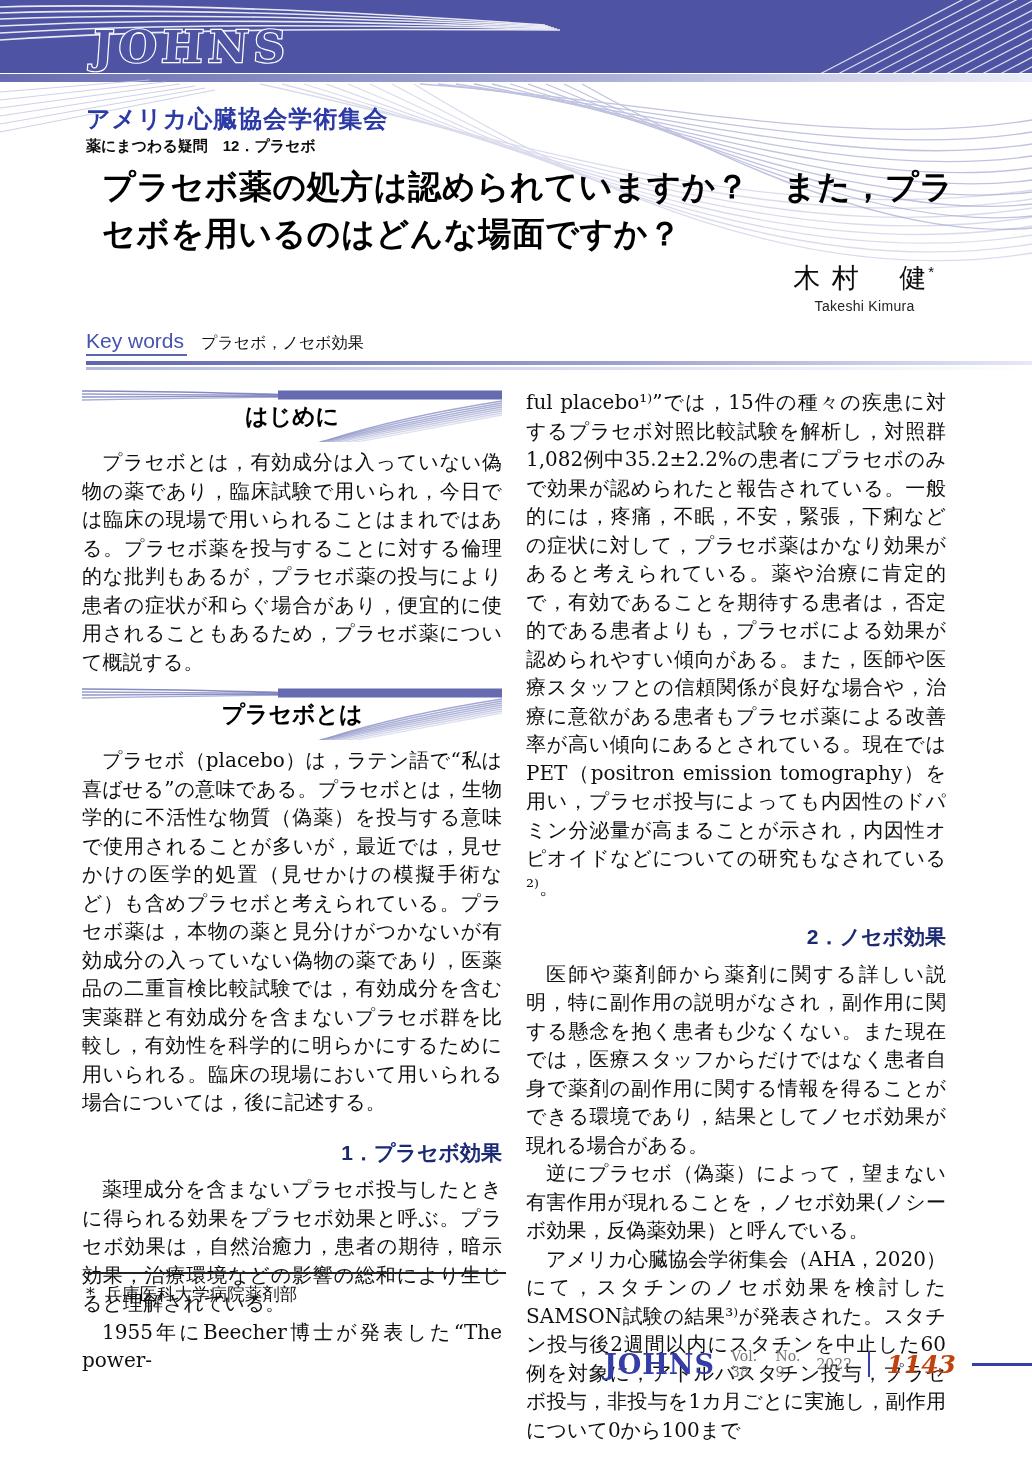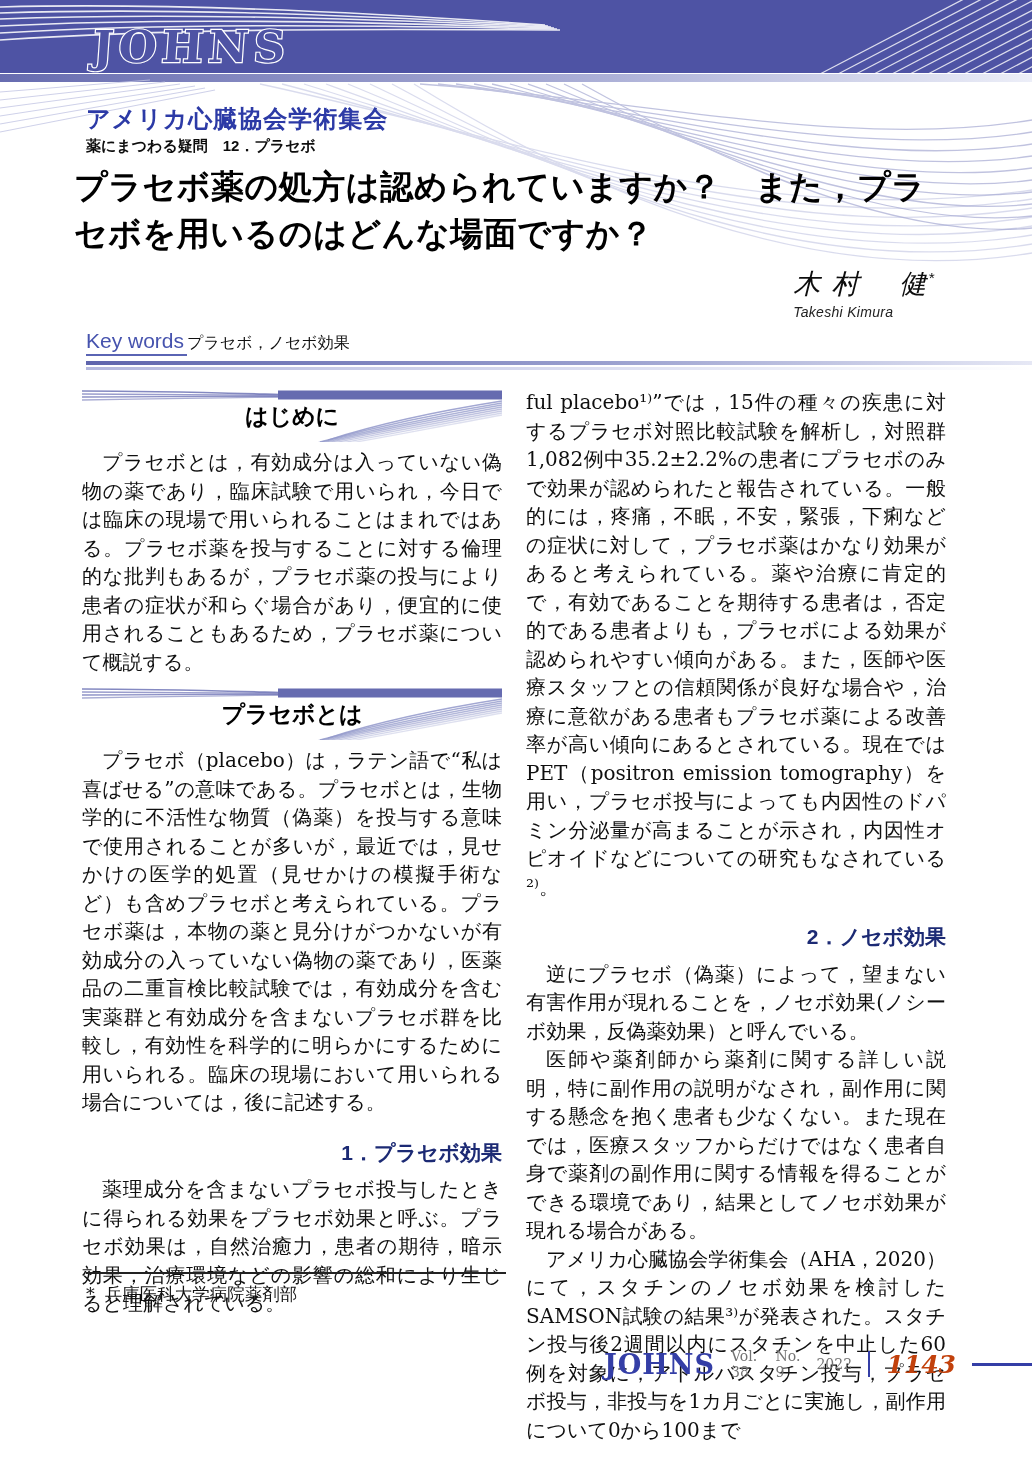--- a/index.html
+++ b/index.html
@@ -8,33 +8,33 @@
   svg{display:block;}
 
   
   .banner-svg{position:absolute;left:0;top:0;pointer-events:none;}
 
   .series-label{position:absolute;left:86px;top:103px;margin:0;
     font-family:"Liberation Sans",sans-serif;font-weight:bold;font-size:24px;
     color:#2c3aa6;letter-spacing:1px;}
   .series-subtitle{position:absolute;left:86px;top:137px;margin:0;
     font-family:"Liberation Sans",sans-serif;font-weight:bold;font-size:15px;color:#0d0d0d;}
-  .page-title{position:absolute;left:74px;top:164px;width:884px;margin:0;
+  .page-title{position:absolute;left:102px;top:164px;width:884px;margin:0;
     font-family:"Liberation Sans",sans-serif;font-weight:bold;font-size:33px;line-height:1.42;
     color:#000;white-space:pre-line;letter-spacing:0.5px;}
 
-  .author{position:absolute;right:96px;top:266px;text-align:left;
-    font-family:"Liberation Sans",sans-serif;font-style:italic;}
+  .author{position:absolute;right:96px;top:260px;text-align:center;
+    font-family:"Liberation Sans",sans-serif;}
   .author-name{font-size:27px;color:#0d0d0d;letter-spacing:2px;}
   .author-name sup{font-size:15px;}
   .author-romaji{font-size:14px;color:#222;margin-top:2px;letter-spacing:0.3px;}
 
   
   .keywords{position:absolute;left:86px;top:329px;right:0;}
-  .kw-row{display:flex;align-items:baseline;gap:0;padding-bottom:5px;}
+  .kw-row{display:flex;align-items:baseline;gap:14px;padding-bottom:5px;}
   .kw-label{font-family:"Liberation Sans",sans-serif;font-size:21px;color:#4653ae;
     border-bottom:2px solid #5a64b4;padding:0 3px 1px 0;}
   .kw-text{font-family:"Liberation Sans",sans-serif;font-size:16px;color:#111;}
   .kw-rule-top{height:4px;background:linear-gradient(to right,#5f65ad,#9aa0cf 55%,#e6e8f5);}
   .kw-rule-bot{height:3px;margin-top:2px;
     background:linear-gradient(to right,#b4b8de,#e7e9f6 70%,rgba(255,255,255,0));}
 
   
   .col{position:absolute;top:388px;width:420px;font-size:20px;line-height:28.5px;
     text-align:justify;color:#0f0f0f;}
@@ -212,28 +212,29 @@
           <path d="M420,27 C322,45 254,59 200,66" opacity="0.3"></path>
         </g>
       </svg>
       <h2 class="band-title">プラセボとは</h2>
     </div>
 
     <p>プラセボ（placebo）は，ラテン語で“私は喜ばせる”の意味である。プラセボとは，生物学的に不活性な物質（偽薬）を投与する意味で使用されることが多いが，最近では，見せかけの医学的処置（見せかけの模擬手術など）も含めプラセボと考えられている。プラセボ薬は，本物の薬と見分けがつかないが有効成分の入っていない偽物の薬であり，医薬品の二重盲検比較試験では，有効成分を含む実薬群と有効成分を含まないプラセボ群を比較し，有効性を科学的に明らかにするために用いられる。臨床の現場において用いられる場合については，後に記述する。</p>
 
     <h3 class="num-heading">1．プラセボ効果</h3>
     <p>薬理成分を含まないプラセボ投与したときに得られる効果をプラセボ効果と呼ぶ。プラセボ効果は，自然治癒力，患者の期待，暗示効果，治療環境などの影響の総和により生じると理解されている。</p>
+    <p>1955年にBeecher博士が発表した“The power-</p>
   </div>
 
   <div class="col col-right">
     <p class="no-indent">ful placebo¹⁾”では，15件の種々の疾患に対するプラセボ対照比較試験を解析し，対照群1,082例中35.2±2.2%の患者にプラセボのみで効果が認められたと報告されている。一般的には，疼痛，不眠，不安，緊張，下痢などの症状に対して，プラセボ薬はかなり効果があると考えられている。薬や治療に肯定的で，有効であることを期待する患者は，否定的である患者よりも，プラセボによる効果が認められやすい傾向がある。また，医師や医療スタッフとの信頼関係が良好な場合や，治療に意欲がある患者もプラセボ薬による改善率が高い傾向にあるとされている。現在ではPET（positron emission tomography）を用い，プラセボ投与によっても内因性のドパミン分泌量が高まることが示され，内因性オピオイドなどについての研究もなされている²⁾。</p>
 
     <h3 class="num-heading">2．ノセボ効果</h3>
+    <p>医師や薬剤師から薬剤に関する詳しい説明，特に副作用の説明がなされ，副作用に関する懸念を抱く患者も少なくない。また現在では，医療スタッフからだけではなく患者自身で薬剤の副作用に関する情報を得ることができる環境であり，結果としてノセボ効果が現れる場合がある。</p>
     <p>逆にプラセボ（偽薬）によって，望まない有害作用が現れることを，ノセボ効果(ノシーボ効果，反偽薬効果）と呼んでいる。</p>
-    <p>医師や薬剤師から薬剤に関する詳しい説明，特に副作用の説明がなされ，副作用に関する懸念を抱く患者も少なくない。また現在では，医療スタッフからだけではなく患者自身で薬剤の副作用に関する情報を得ることができる環境であり，結果としてノセボ効果が現れる場合がある。</p>
     <p>アメリカ心臓協会学術集会（AHA，2020）にて，スタチンのノセボ効果を検討したSAMSON試験の結果³⁾が発表された。スタチン投与後2週間以内にスタチンを中止した60例を対象に，アトルバスタチン投与，プラセボ投与，非投与を1カ月ごとに実施し，副作用について0から100まで</p>
   </div>
 
   <div class="footnote">
     <div class="fn-line1">
       <span>*</span>
       <span>兵庫医科大学病院薬剤部</span>
     </div>
   </div>
 

